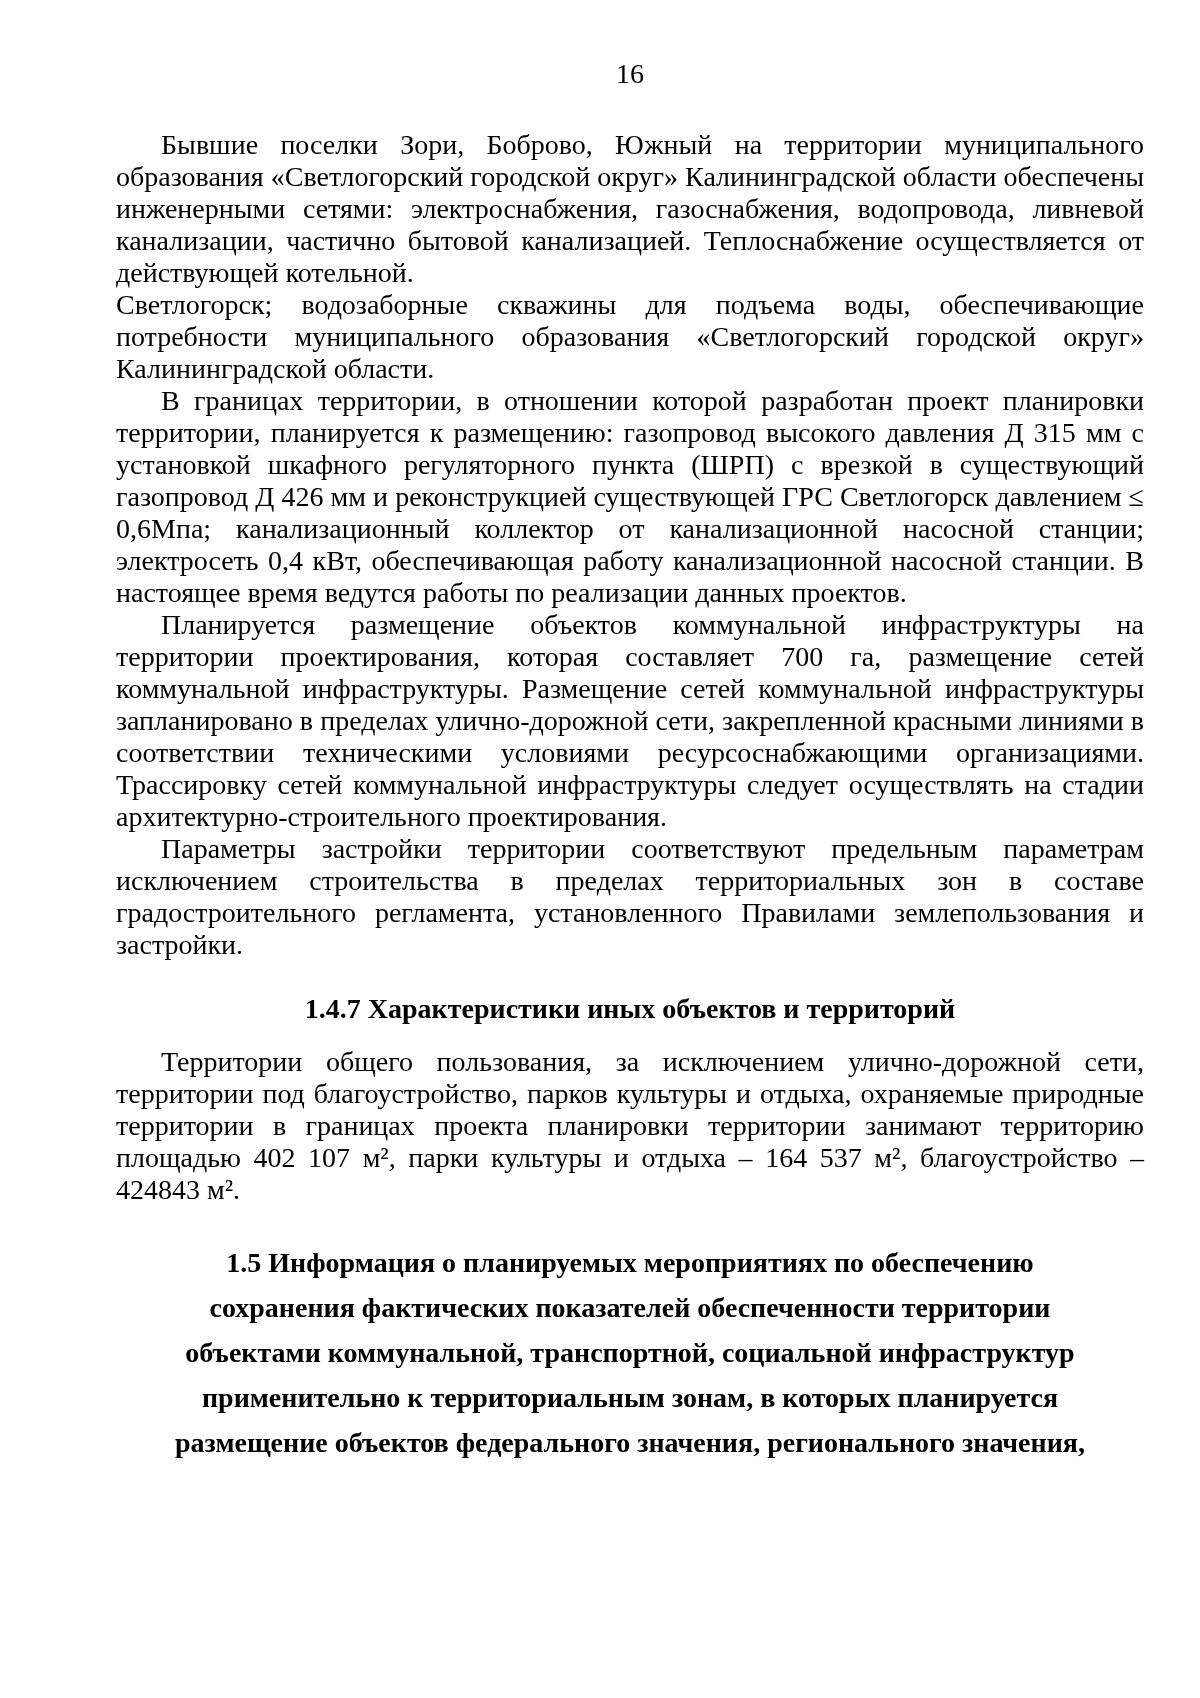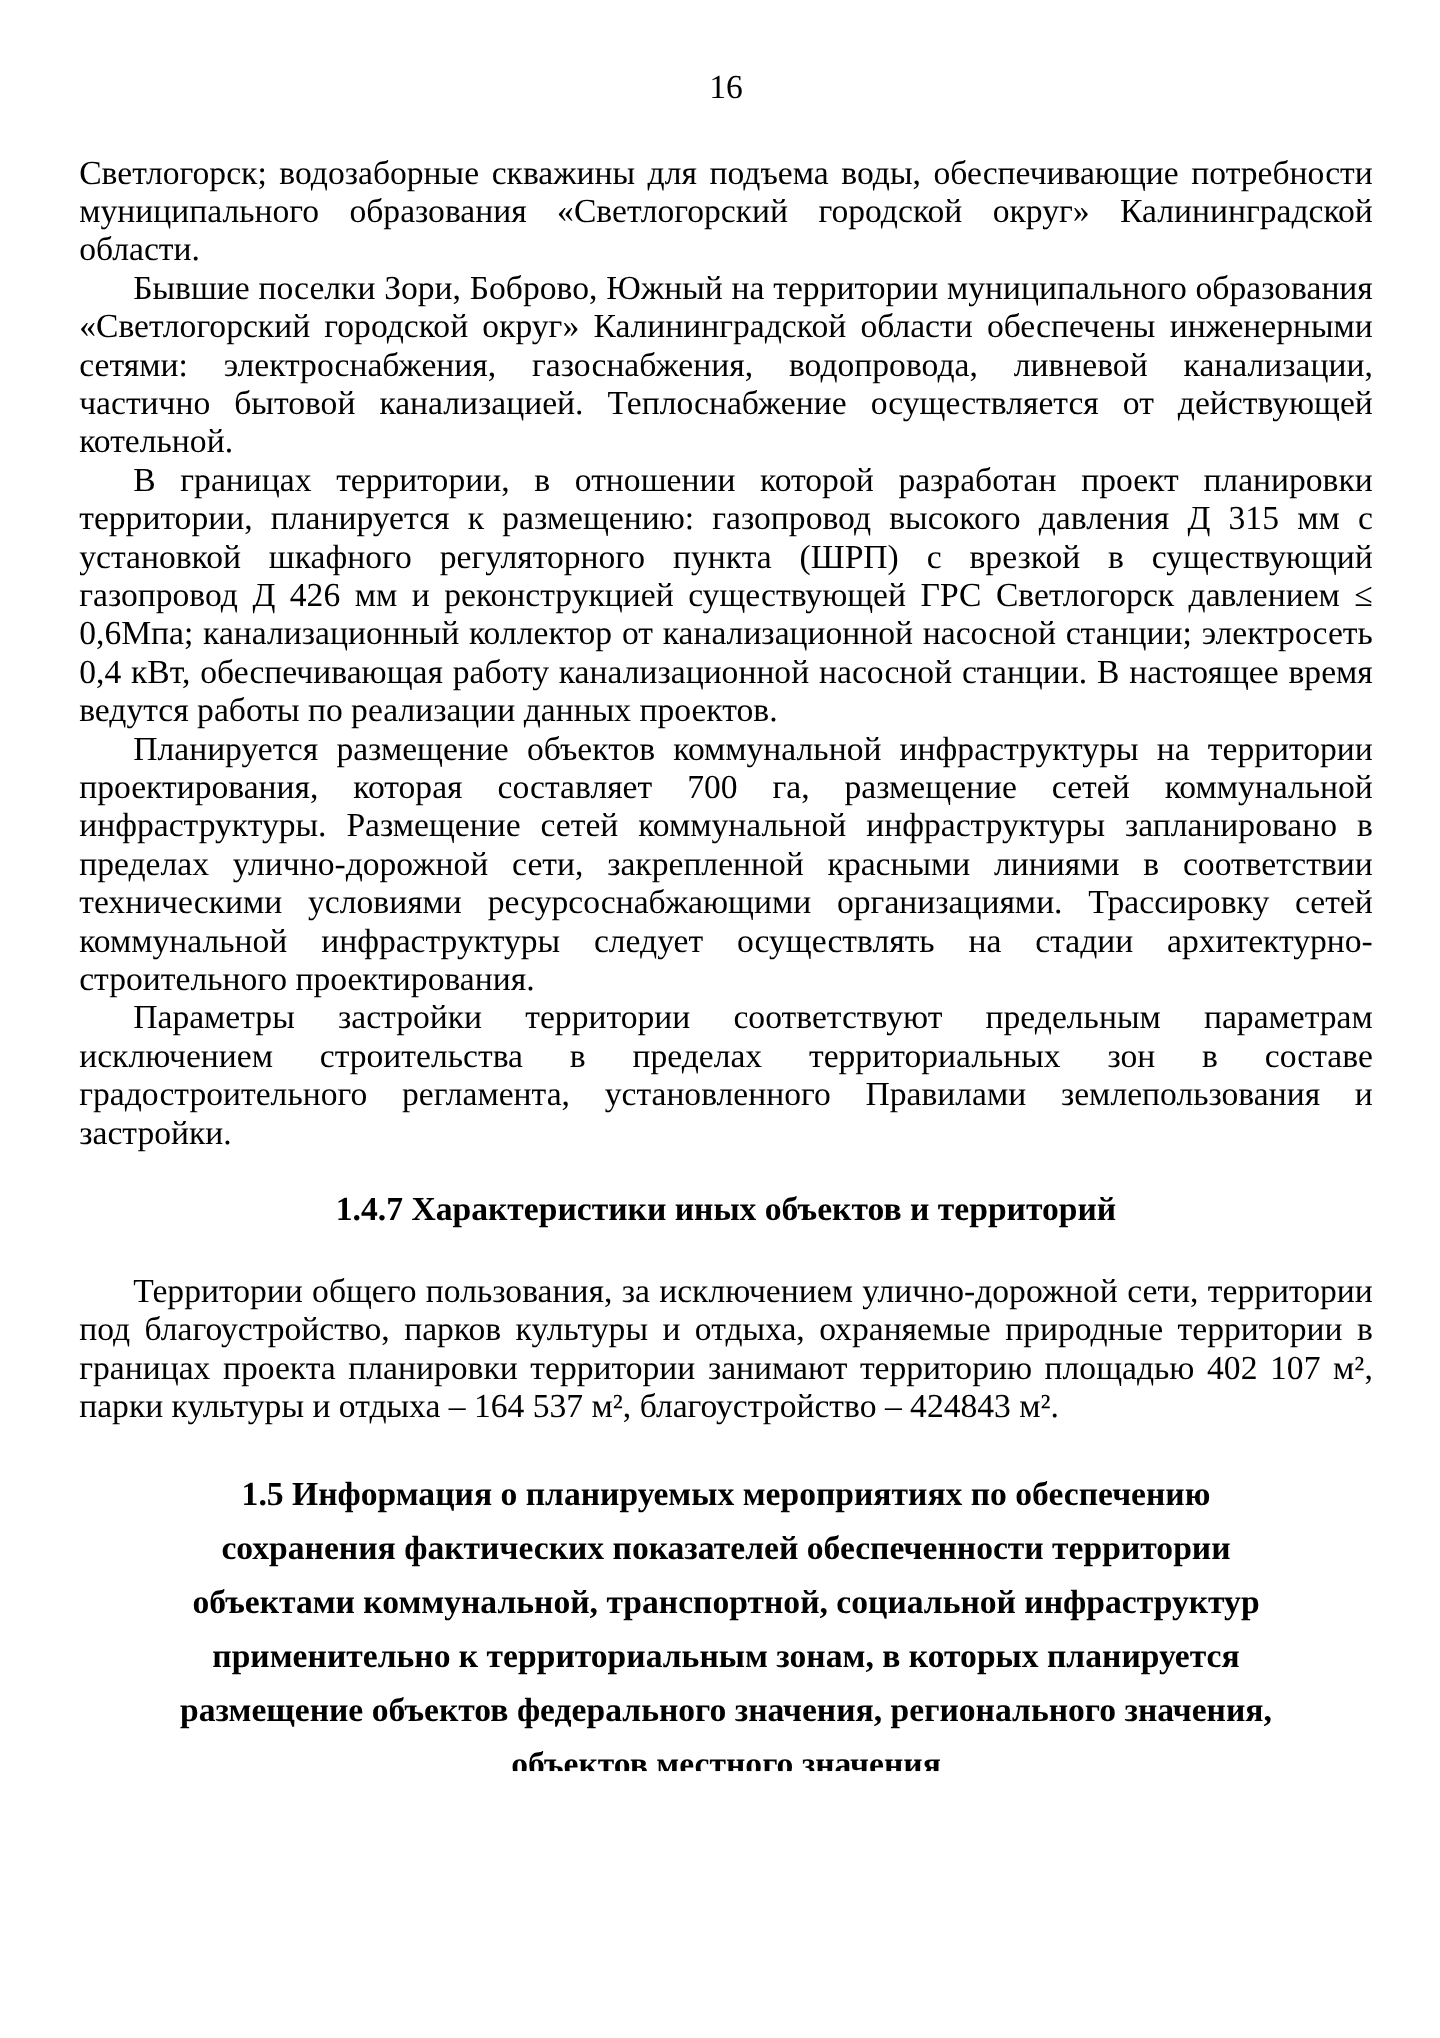--- a/index.html
+++ b/index.html
@@ -11,59 +11,59 @@
     position: relative;
     width: 1200px;
     height: 1476px;
     margin: 0;
     background: #ffffff;
     color: #000000;
     font-family: "Liberation Serif", "DejaVu Serif", serif;
     font-size: 28px;
     line-height: 32px;
     box-sizing: border-box;
-    padding: 58px 56px 0 66px;
+    padding: 58px 56px 0 116px;
     overflow: hidden;
     hyphens: none;
   }
   .page-number {
     text-align: center;
     margin: 0 0 39px 0;
   }
   .para {
     margin: 0;
     text-align: justify;
     text-indent: 45px;
   }
   .para-first {
     text-indent: 0;
   }
   .heading {
     font-weight: 700;
     text-align: center;
     font-size: 28px;
-    margin: 32px 0 36px 0;
+    margin: 32px 0 21px 0;
     line-height: 32px;
   }
   .heading-final {
     margin: 34px 0 0 0;
     line-height: 45px;
     white-space: pre-line;
   }
 </style>
 </head>
 <body>
 
 <div class="page">
 
   <div class="page-number">16</div>
 
+  <p class="para">Бывшие поселки Зори, Боброво, Южный на территории муниципального образования «Светлогорский городской округ» Калининградской области обеспечены инженерными сетями: электроснабжения, газоснабжения, водопровода, ливневой канализации, частично бытовой канализацией. Теплоснабжение осуществляется от действующей котельной.</p>
+
   <p class="para para-first">Светлогорск; водозаборные скважины для подъема воды, обеспечивающие потребности муниципального образования «Светлогорский городской округ» Калининградской области.</p>
-
-  <p class="para">Бывшие поселки Зори, Боброво, Южный на территории муниципального образования «Светлогорский городской округ» Калининградской области обеспечены инженерными сетями: электроснабжения, газоснабжения, водопровода, ливневой канализации, частично бытовой канализацией. Теплоснабжение осуществляется от действующей котельной.</p>
 
   <p class="para">В границах территории, в отношении которой разработан проект планировки территории, планируется к размещению: газопровод высокого давления Д 315 мм с установкой шкафного регуляторного пункта (ШРП) с врезкой в существующий газопровод Д 426 мм и реконструкцией существующей ГРС Светлогорск давлением ≤ 0,6Мпа; канализационный коллектор от канализационной насосной станции; электросеть 0,4 кВт, обеспечивающая работу канализационной насосной станции. В настоящее время ведутся работы по реализации данных проектов.</p>
 
   <p class="para">Планируется размещение объектов коммунальной инфраструктуры на территории проектирования, которая составляет 700 га, размещение сетей коммунальной инфраструктуры. Размещение сетей коммунальной инфраструктуры запланировано в пределах улично-дорожной сети, закрепленной красными линиями в соответствии техническими условиями ресурсоснабжающими организациями. Трассировку сетей коммунальной инфраструктуры следует осуществлять на стадии архитектурно-строительного проектирования.</p>
 
   <p class="para">Параметры застройки территории соответствуют предельным параметрам исключением строительства в пределах территориальных зон в составе градостроительного регламента, установленного Правилами землепользования и застройки.</p>
 
   <h2 class="heading">1.4.7 Характеристики иных объектов и территорий</h2>
 
   <p class="para">Территории общего пользования, за исключением улично-дорожной сети, территории под благоустройство, парков культуры и отдыха, охраняемые природные территории в границах проекта планировки территории занимают территорию площадью 402 107 м², парки культуры и отдыха – 164 537 м², благоустройство – 424843 м².</p>

